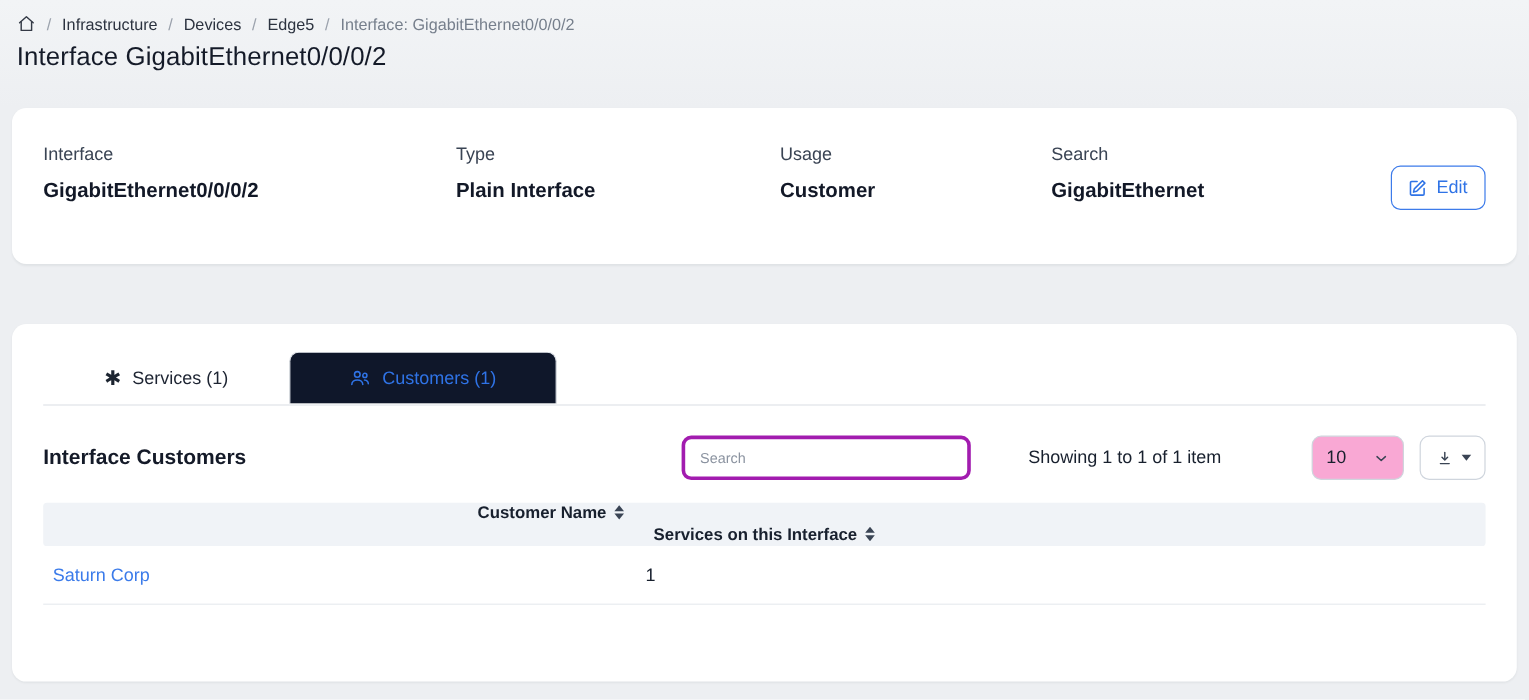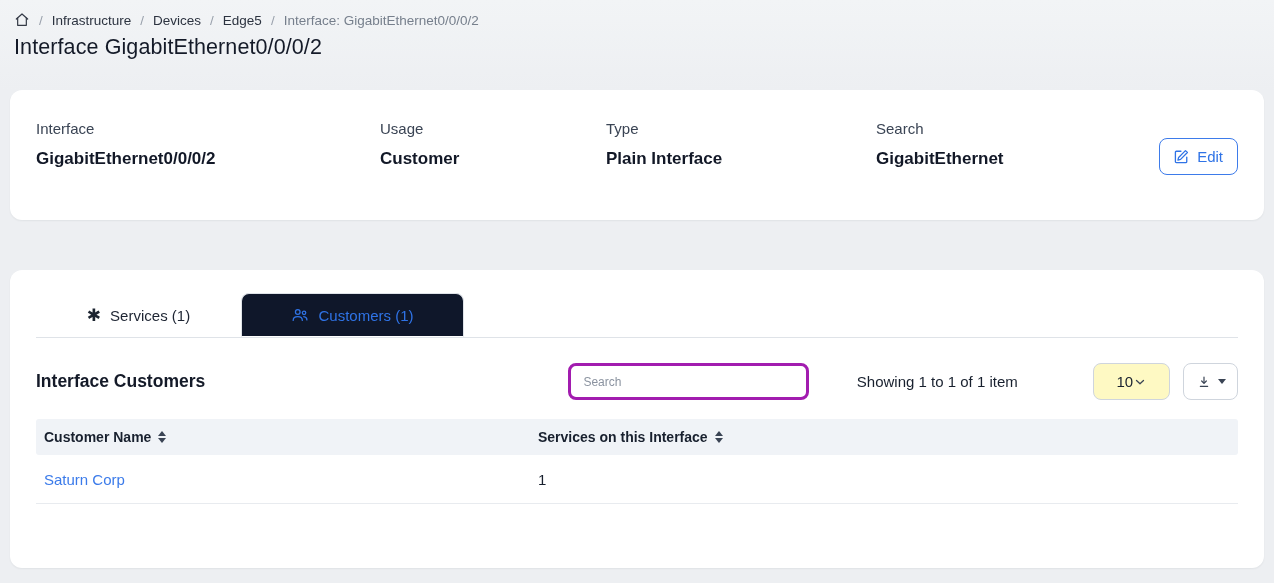--- a/index.html
+++ b/index.html
@@ -64,37 +64,37 @@
   .panel-title { font-size: 17.5px; font-weight: 700; color: #141a28; width: 534px; }
   .search-input {
     width: 241px; height: 37px; border: 3px solid #a21caf; border-radius: 8px;
     padding: 0 12px; font-size: 12px; color: #18202e; background: #fff; outline: none;
     font-family: "Liberation Sans", sans-serif;
   }
   .search-input::placeholder { color: #8b93a0; }
   .showing { margin-left: 48px; width: 168px; font-size: 15px; color: #18202e; }
   .pagesize {
     margin-left: 69px; width: 77px; height: 37px;
-    border: 1px solid #cfd5dd; border-radius: 8px; background: #fef9c3;
-    display: flex; align-items: center; justify-content: center;
+    border: 1px solid #cfd5dd; border-radius: 8px; background: #f9a8d4;
+    display: flex; align-items: center; justify-content: space-between;
     padding: 0 11px; font-size: 15px; cursor: pointer;
   }
   .export-btn {
     margin-left: 13px; width: 55px; height: 37px;
     border: 1px solid #cfd5dd; border-radius: 8px; background: #fff;
     display: flex; align-items: center; justify-content: center; gap: 6px; cursor: pointer;
   }
   .caret { width: 0; height: 0; border-left: 4px solid transparent; border-right: 4px solid transparent; border-top: 5px solid #3a4454; }
 
   
   .table { margin-top: 19px; }
   .thead {
     display: flex; align-items: center; height: 36px;
     background: #f0f3f7; border-radius: 3px;
-    font-size: 14px; font-weight: 700; color: #18202e;
+    font-size: 14px; font-weight: 700; color: #18202e; flex-direction: column;
   }
   .th { display: flex; align-items: center; gap: 7px; padding: 0 8px; cursor: pointer; }
   .th1, .td1 { width: 494px; }
   .th2 { flex: 1; }
   .trow { display: flex; align-items: center; height: 49px; border-bottom: 1px solid #e8ebef; font-size: 15px; }
   .td { padding: 0 8px; }
   .link { color: #3b7bea; cursor: pointer; }
 
   .sort { display: inline-flex; flex-direction: column; gap: 2px; }
   .sort i { display: block; width: 0; height: 0; border-left: 4px solid transparent; border-right: 4px solid transparent; }
@@ -126,27 +126,27 @@
     <span class="current">Interface: GigabitEthernet0/0/0/2</span>
   </nav>
   <h1 class="page-title">Interface GigabitEthernet0/0/0/2</h1>
 </div>
 
 <section class="card card-summary">
   <div class="field f1">
     <div class="flabel">Interface</div>
     <div class="fvalue">GigabitEthernet0/0/0/2</div>
   </div>
+  <div class="field f2">
+    <div class="flabel">Type</div>
+    <div class="fvalue">Plain Interface</div>
+  </div>
   <div class="field f3">
     <div class="flabel">Usage</div>
     <div class="fvalue">Customer</div>
-  </div>
-  <div class="field f2">
-    <div class="flabel">Type</div>
-    <div class="fvalue">Plain Interface</div>
   </div>
   <div class="field f4">
     <div class="flabel">Search</div>
     <div class="fvalue">GigabitEthernet</div>
   </div>
   <button class="edit-btn">
     <span>
       <svg viewBox="0 0 16 16" width="15" height="15" fill="none" stroke="currentColor" stroke-width="1.4" stroke-linecap="round" stroke-linejoin="round">
         <path d="M12.2 1.7l2.1 2.1-7.3 7.3-2.8.7.7-2.8z"></path>
         <path d="M13.6 8.6v4.9a1 1 0 0 1-1 1H2.5a1 1 0 0 1-1-1V3.4a1 1 0 0 1 1-1h4.9"></path>

